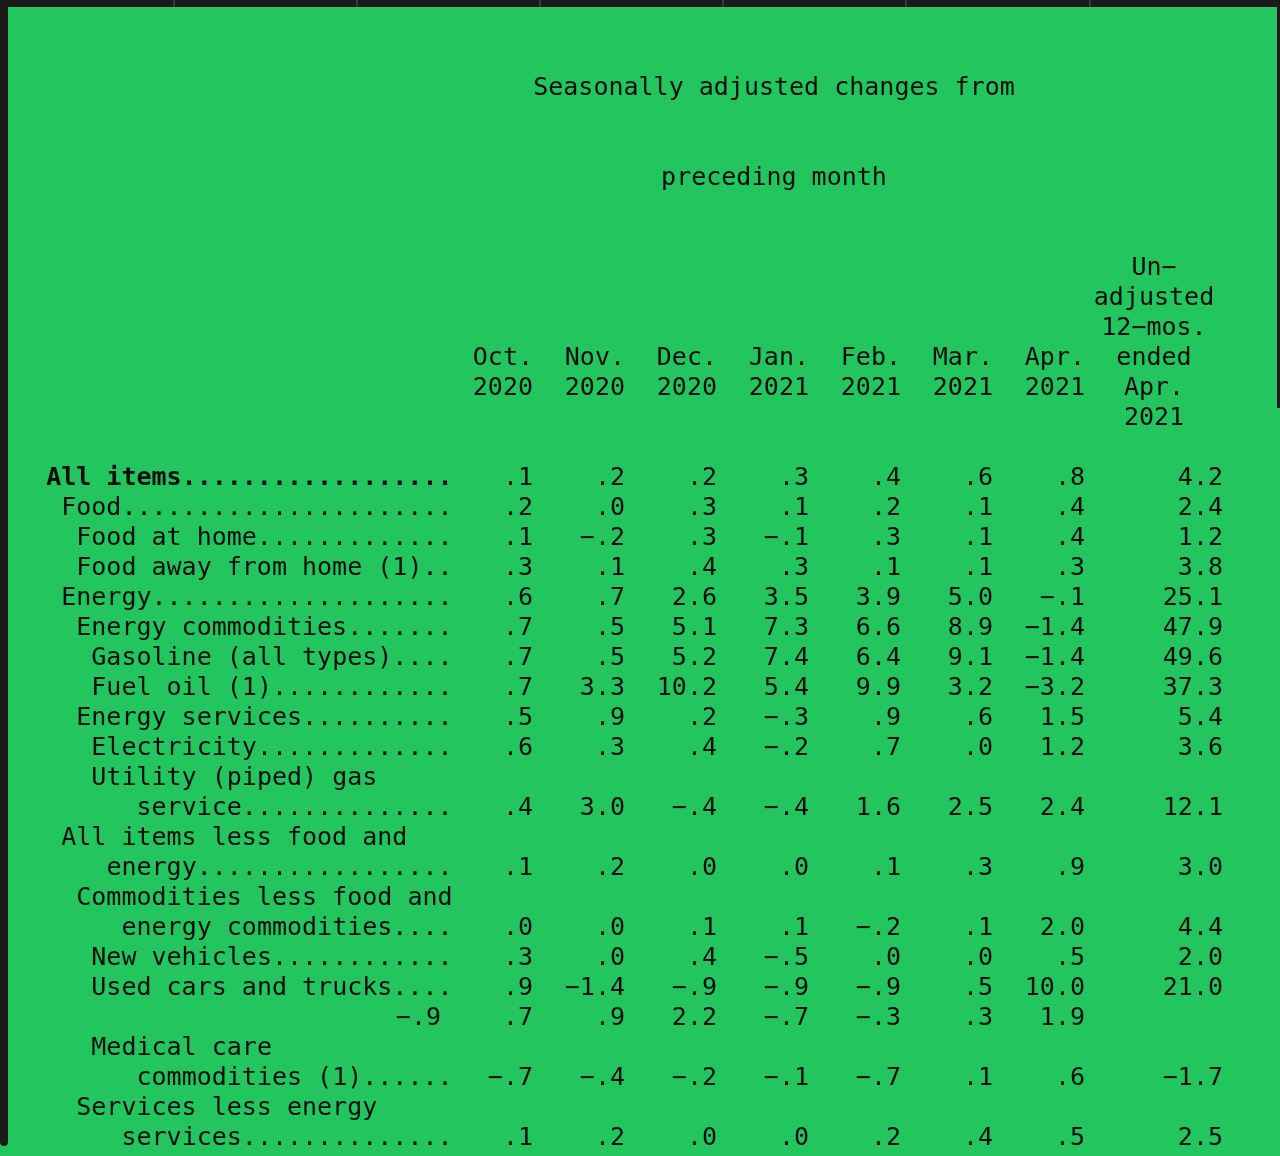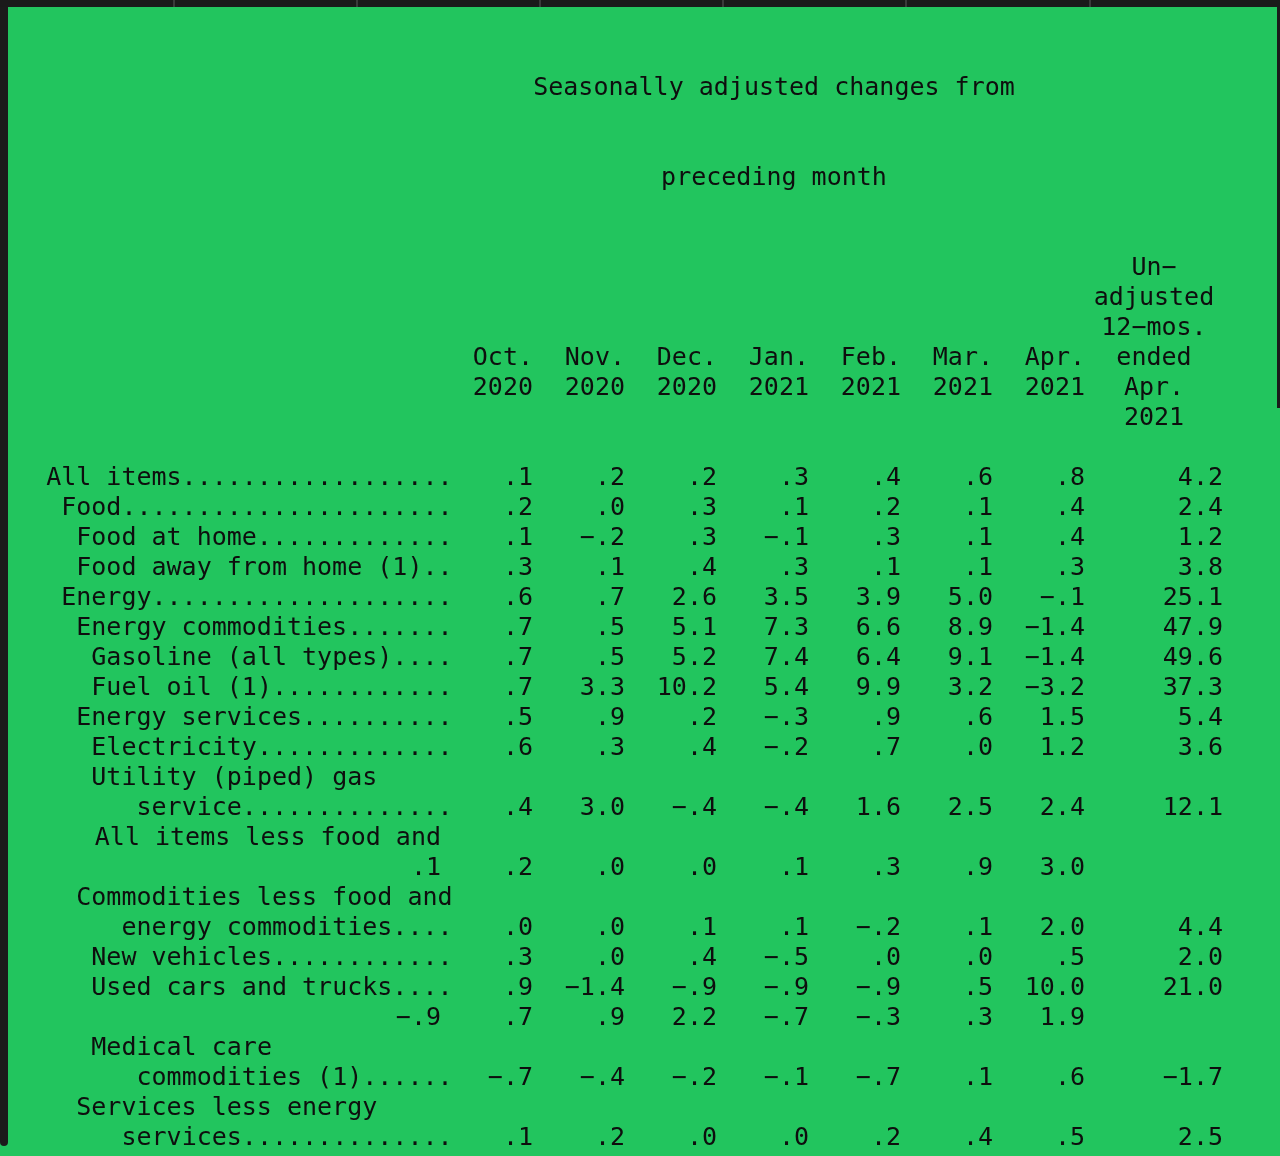--- a/index.html
+++ b/index.html
@@ -88,21 +88,21 @@
         <div class="hdr-month"><div>Feb.</div><div>2021</div></div>
         <div class="hdr-month"><div>Mar.</div><div>2021</div></div>
         <div class="hdr-month"><div>Apr.</div><div>2021</div></div>
         <div class="hdr-last"><div>Un−</div><div>adjusted</div><div>12−mos.</div><div>ended</div><div>Apr.</div><div>2021</div></div>
       </div>
 
     <div class="spacer"></div>
 
     <div id="rows">
         <div class="grid">
-          <div class="lbl" style="padding-left: 30.128px;">All items..................</div>
+          <div class="lbl" style="padding-left: 30.128px; font-weight: bold;">All items..................</div>
           <div class="val">.1</div>
           <div class="val">.2</div>
           <div class="val">.2</div>
           <div class="val">.3</div>
           <div class="val">.4</div>
           <div class="val">.6</div>
           <div class="val">.8</div>
           <div class="val">4.2</div>
         </div>
         <div class="grid">
@@ -212,23 +212,24 @@
           <div class="val">.4</div>
           <div class="val">3.0</div>
           <div class="val">−.4</div>
           <div class="val">−.4</div>
           <div class="val">1.6</div>
           <div class="val">2.5</div>
           <div class="val">2.4</div>
           <div class="val">12.1</div>
         </div>
         <div class="grid">
-          <div class="lbl" style="padding-left: 45.192px; text-align: right;">All items less food and</div>
-        </div>
-        <div class="grid">
+          <div class="lbl" style="padding-left: 45.192px;">All items less food and</div>
+        </div>
+        <div class="grid">
+          <div class="lbl" style="padding-left: 90.384px;">energy.................</div>
           <div class="val">.1</div>
           <div class="val">.2</div>
           <div class="val">.0</div>
           <div class="val">.0</div>
           <div class="val">.1</div>
           <div class="val">.3</div>
           <div class="val">.9</div>
           <div class="val">3.0</div>
         </div>
         <div class="grid">

